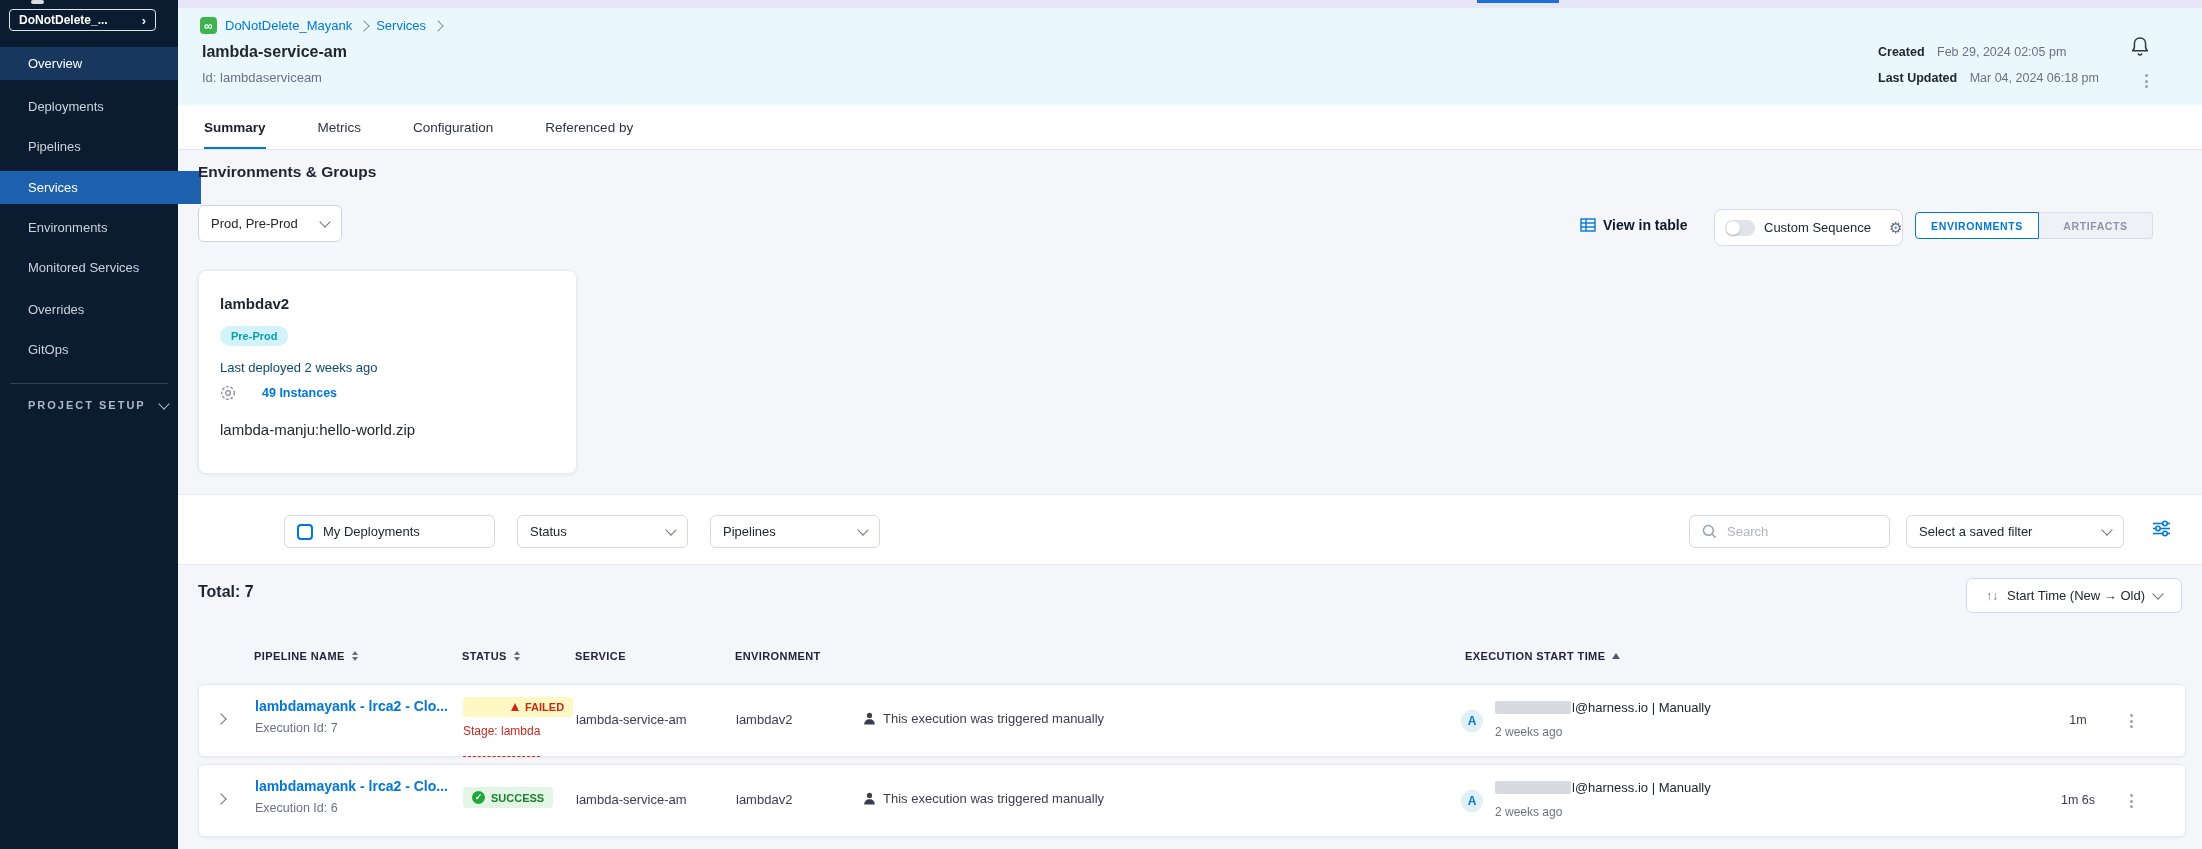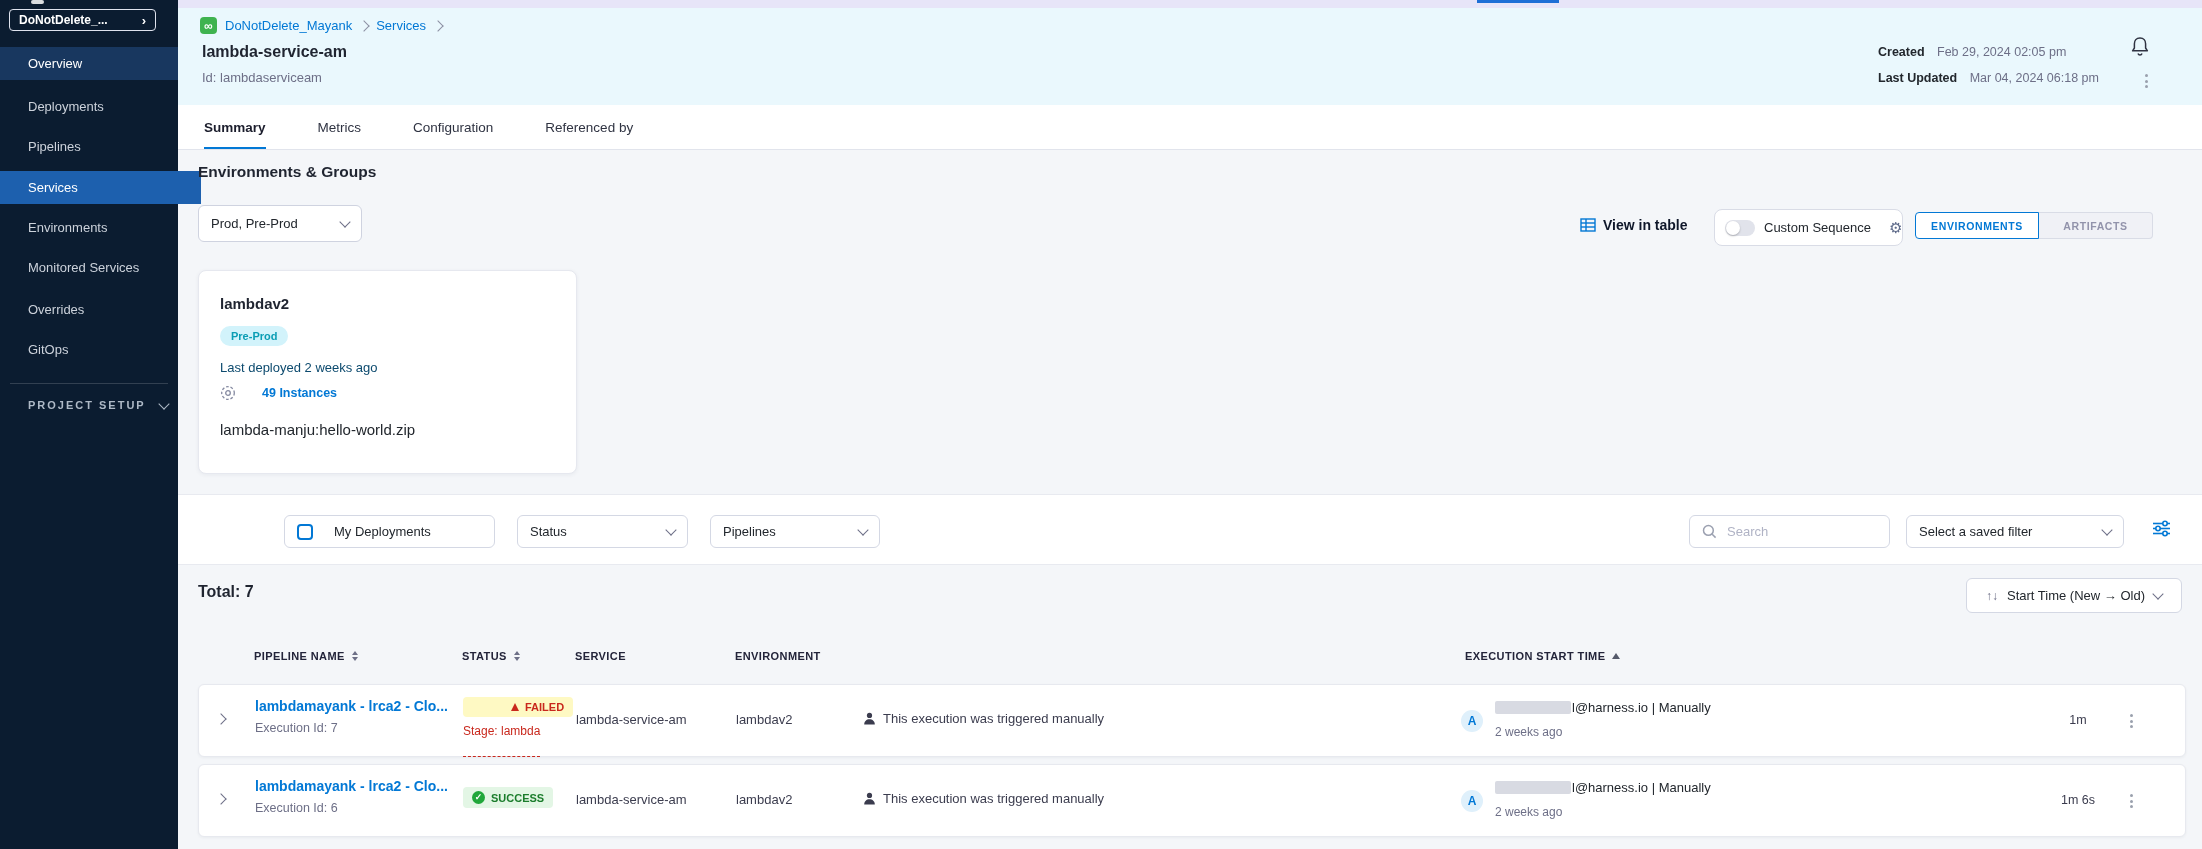--- a/index.html
+++ b/index.html
@@ -47,21 +47,21 @@
   .tabbar{position:absolute;left:178px;top:105px;width:2024px;height:45px;background:#fff;border-bottom:1px solid #e1e4ec;
     display:flex;align-items:stretch;padding-left:26px;box-sizing:border-box;}
   .tab{position:relative;display:flex;align-items:center;margin-right:52px;font-size:13.5px;color:#2f3342;cursor:pointer;white-space:nowrap;}
   .tab.active{font-weight:bold;color:#1c1e2d;}
   .tab.active::after{content:"";position:absolute;left:0;right:0;bottom:0;height:2.5px;background:#0278d5;}
   
   .section-heading{position:absolute;left:198px;top:163px;font-size:15.5px;font-weight:bold;color:#1f2430;}
   .dd{background:#fff;border:1px solid #cfd3e0;border-radius:6px;display:flex;align-items:center;justify-content:space-between;
     padding:0 12px;box-sizing:border-box;font-size:13px;color:#22272d;cursor:pointer;}
   .dd .chev{color:#6d6f87;}
-  .env-dd{position:absolute;left:198px;top:205px;width:164px;height:37px;}
+  .env-dd{position:absolute;left:198px;top:205px;width:144px;height:37px;}
   .view-in-table{position:absolute;left:1580px;top:217px;display:flex;align-items:center;gap:7px;color:#0f172a;
     font-size:14px;font-weight:bold;cursor:pointer;}
   .custom-seq{position:absolute;left:1714px;top:209px;width:189px;height:37px;background:#fff;border:1px solid #d9dce6;
     border-radius:8px;display:flex;align-items:center;padding:0 10px;box-sizing:border-box;gap:9px;}
   .toggle{width:30px;height:16px;border-radius:9px;background:#e1e3eb;position:relative;cursor:pointer;flex:none;}
   .toggle .knob{position:absolute;left:1px;top:1px;width:14px;height:14px;border-radius:50%;background:#fff;
     box-shadow:0 1px 2px rgba(0,0,0,.25);}
   .cs-label{font-size:13px;color:#22272d;white-space:nowrap;}
   .cs-divider{width:1px;height:20px;background:#d9dce6;}
   .gear{font-size:15px;color:#5f6b8a;cursor:pointer;line-height:1;}
@@ -78,21 +78,21 @@
     padding:4px 11px;border-radius:10px;}
   .env-card .deployed{position:absolute;left:21px;top:89px;font-size:13px;color:#0c4a6e;}
   .instances{position:absolute;left:21px;top:114px;display:flex;align-items:center;gap:26px;cursor:pointer;}
   .instances .txt{color:#0278d5;font-size:12.5px;font-weight:bold;}
   .env-card .artifact{position:absolute;left:21px;top:150px;font-size:15px;color:#22272d;}
   
   .filter-band{position:absolute;left:178px;top:494px;width:2024px;height:69px;background:#fff;
     border-top:1px solid #e8eaf0;border-bottom:1px solid #e8eaf0;}
   .fb-box{position:absolute;top:20px;height:33px;background:#fff;border:1px solid #d4d8e4;border-radius:6px;
     box-sizing:border-box;display:flex;align-items:center;padding:0 12px;font-size:13px;color:#22272d;cursor:pointer;}
-  .mydep{left:106px;width:211px;gap:21px;}
+  .mydep{left:106px;width:211px;gap:10px;}
   .checkbox{width:16px;height:16px;border:2px solid #0278d5;border-radius:4px;background:#fff;box-sizing:border-box;flex:none;}
   .fb-dd{justify-content:space-between;}
   .fb-status{left:339px;width:171px;}
   .fb-pipelines{left:532px;width:170px;}
   .fb-search{left:1511px;width:201px;gap:8px;cursor:text;}
   .fb-search input{border:none;outline:none;font-size:13px;width:140px;color:#1d4ed8;font-family:"Liberation Sans",sans-serif;background:transparent;}
   .fb-search input::placeholder{color:#b0b3c5;}
   .fb-saved{left:1728px;width:218px;}
   .sliders-icon{position:absolute;left:1974px;top:25px;cursor:pointer;}
   

